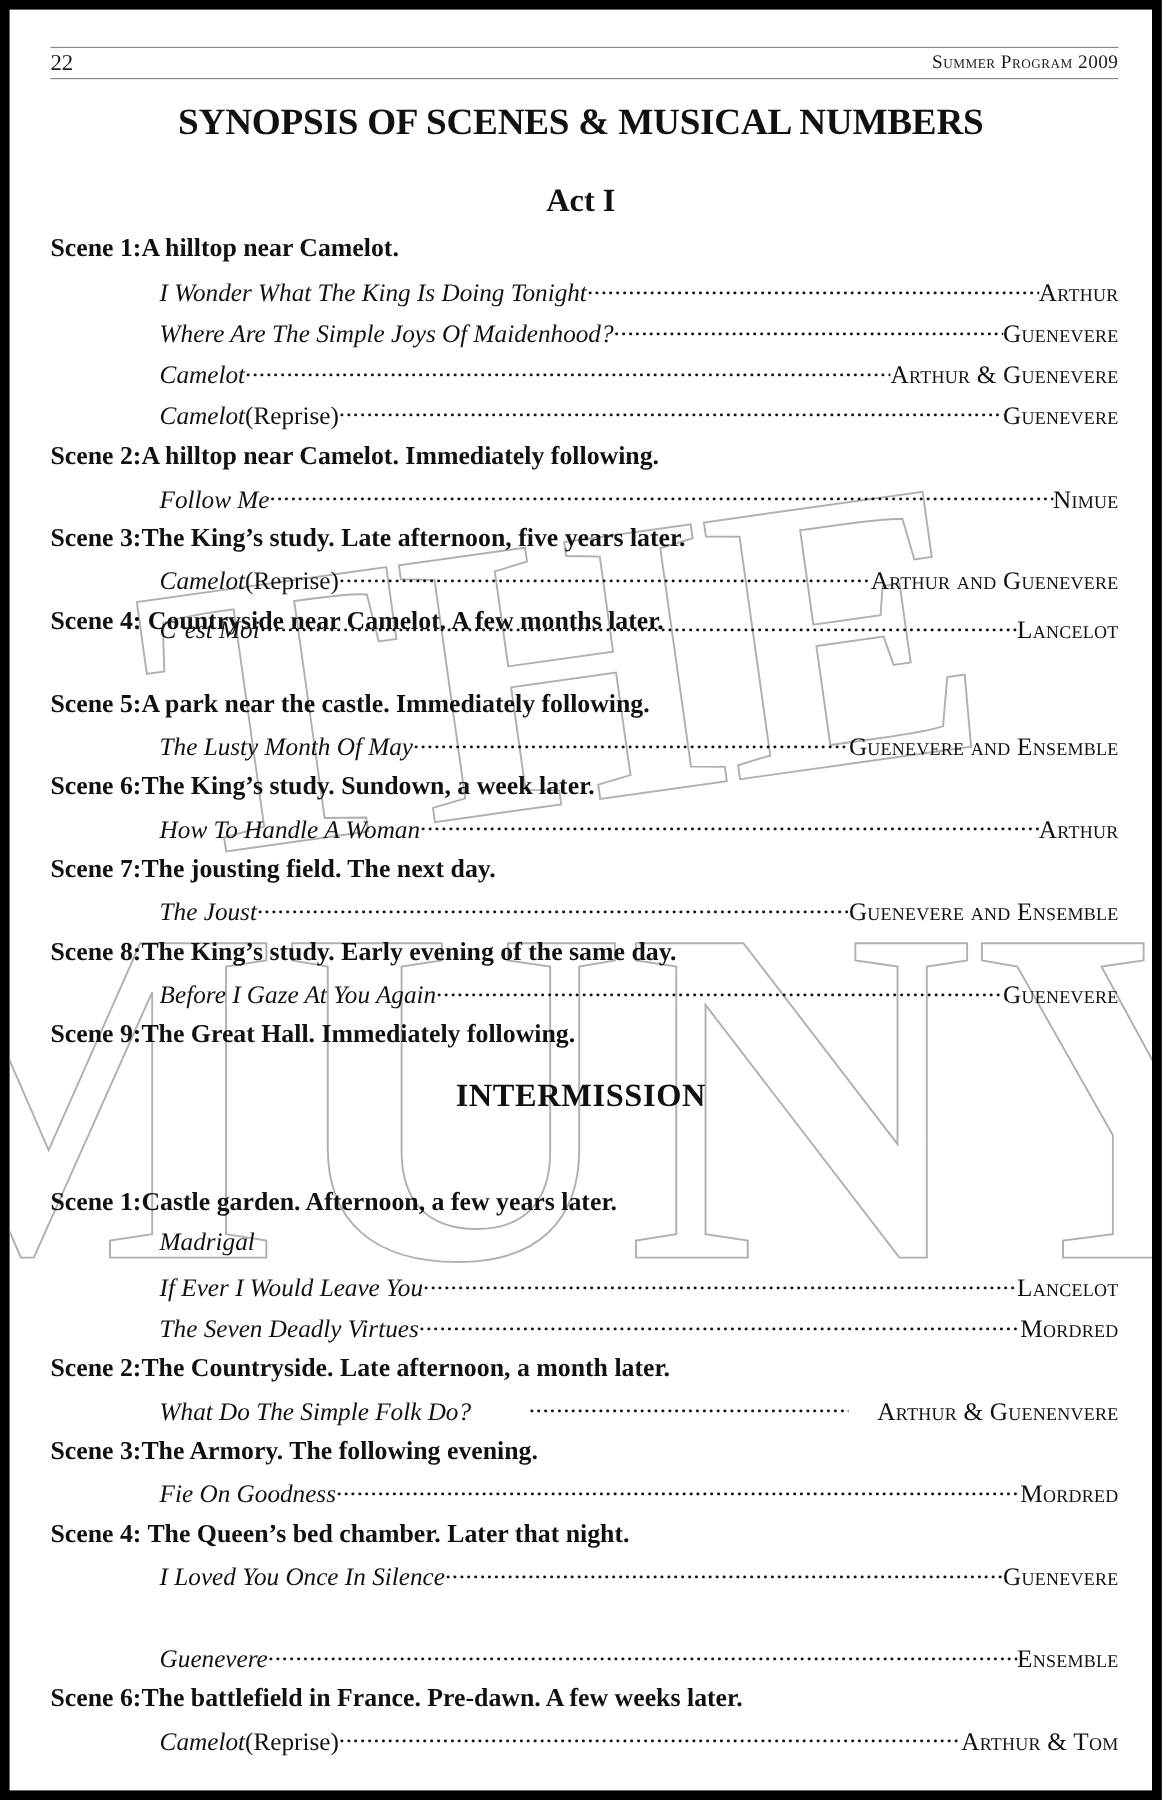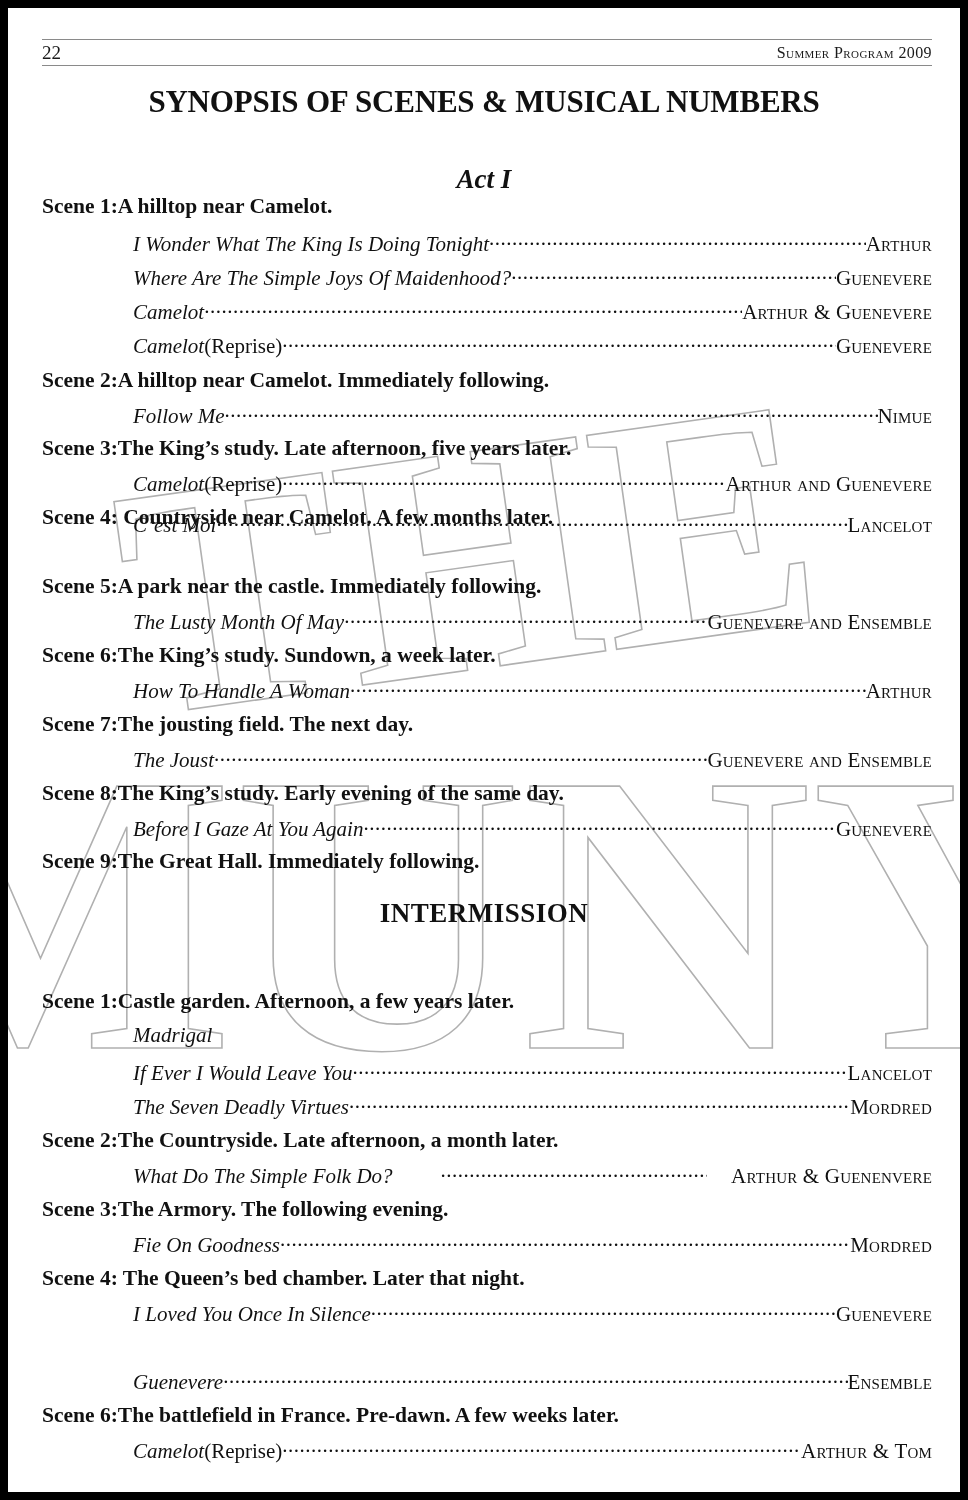--- a/index.html
+++ b/index.html
@@ -182,21 +182,21 @@
 
   <div class="content">
 
     <div class="runhead">
       <span class="folio">22</span>
       <span class="runhead-title">Summer Program 2009</span>
     </div>
 
     <div class="doc-title">SYNOPSIS OF SCENES &amp; MUSICAL NUMBERS</div>
 
-    <div class="act-heading" style="position:absolute; top:156px;font-style:italic;">Act I</div>
+    <div class="act-heading" style="position:absolute; top:144px;">Act I</div>
 
     <div class="scene-line" style="top:186px;">
       <span class="scene-label">Scene 1:</span><span class="scene-desc">A hilltop near Camelot.</span>
     </div>
     <div class="song-line" style="top:222px;">
       <span class="song-title">I Wonder What The King Is Doing Tonight</span>
         <span class="song-suffix"></span>
       <span class="leader"></span>
       <span class="performer">Arthur</span>
     </div>

